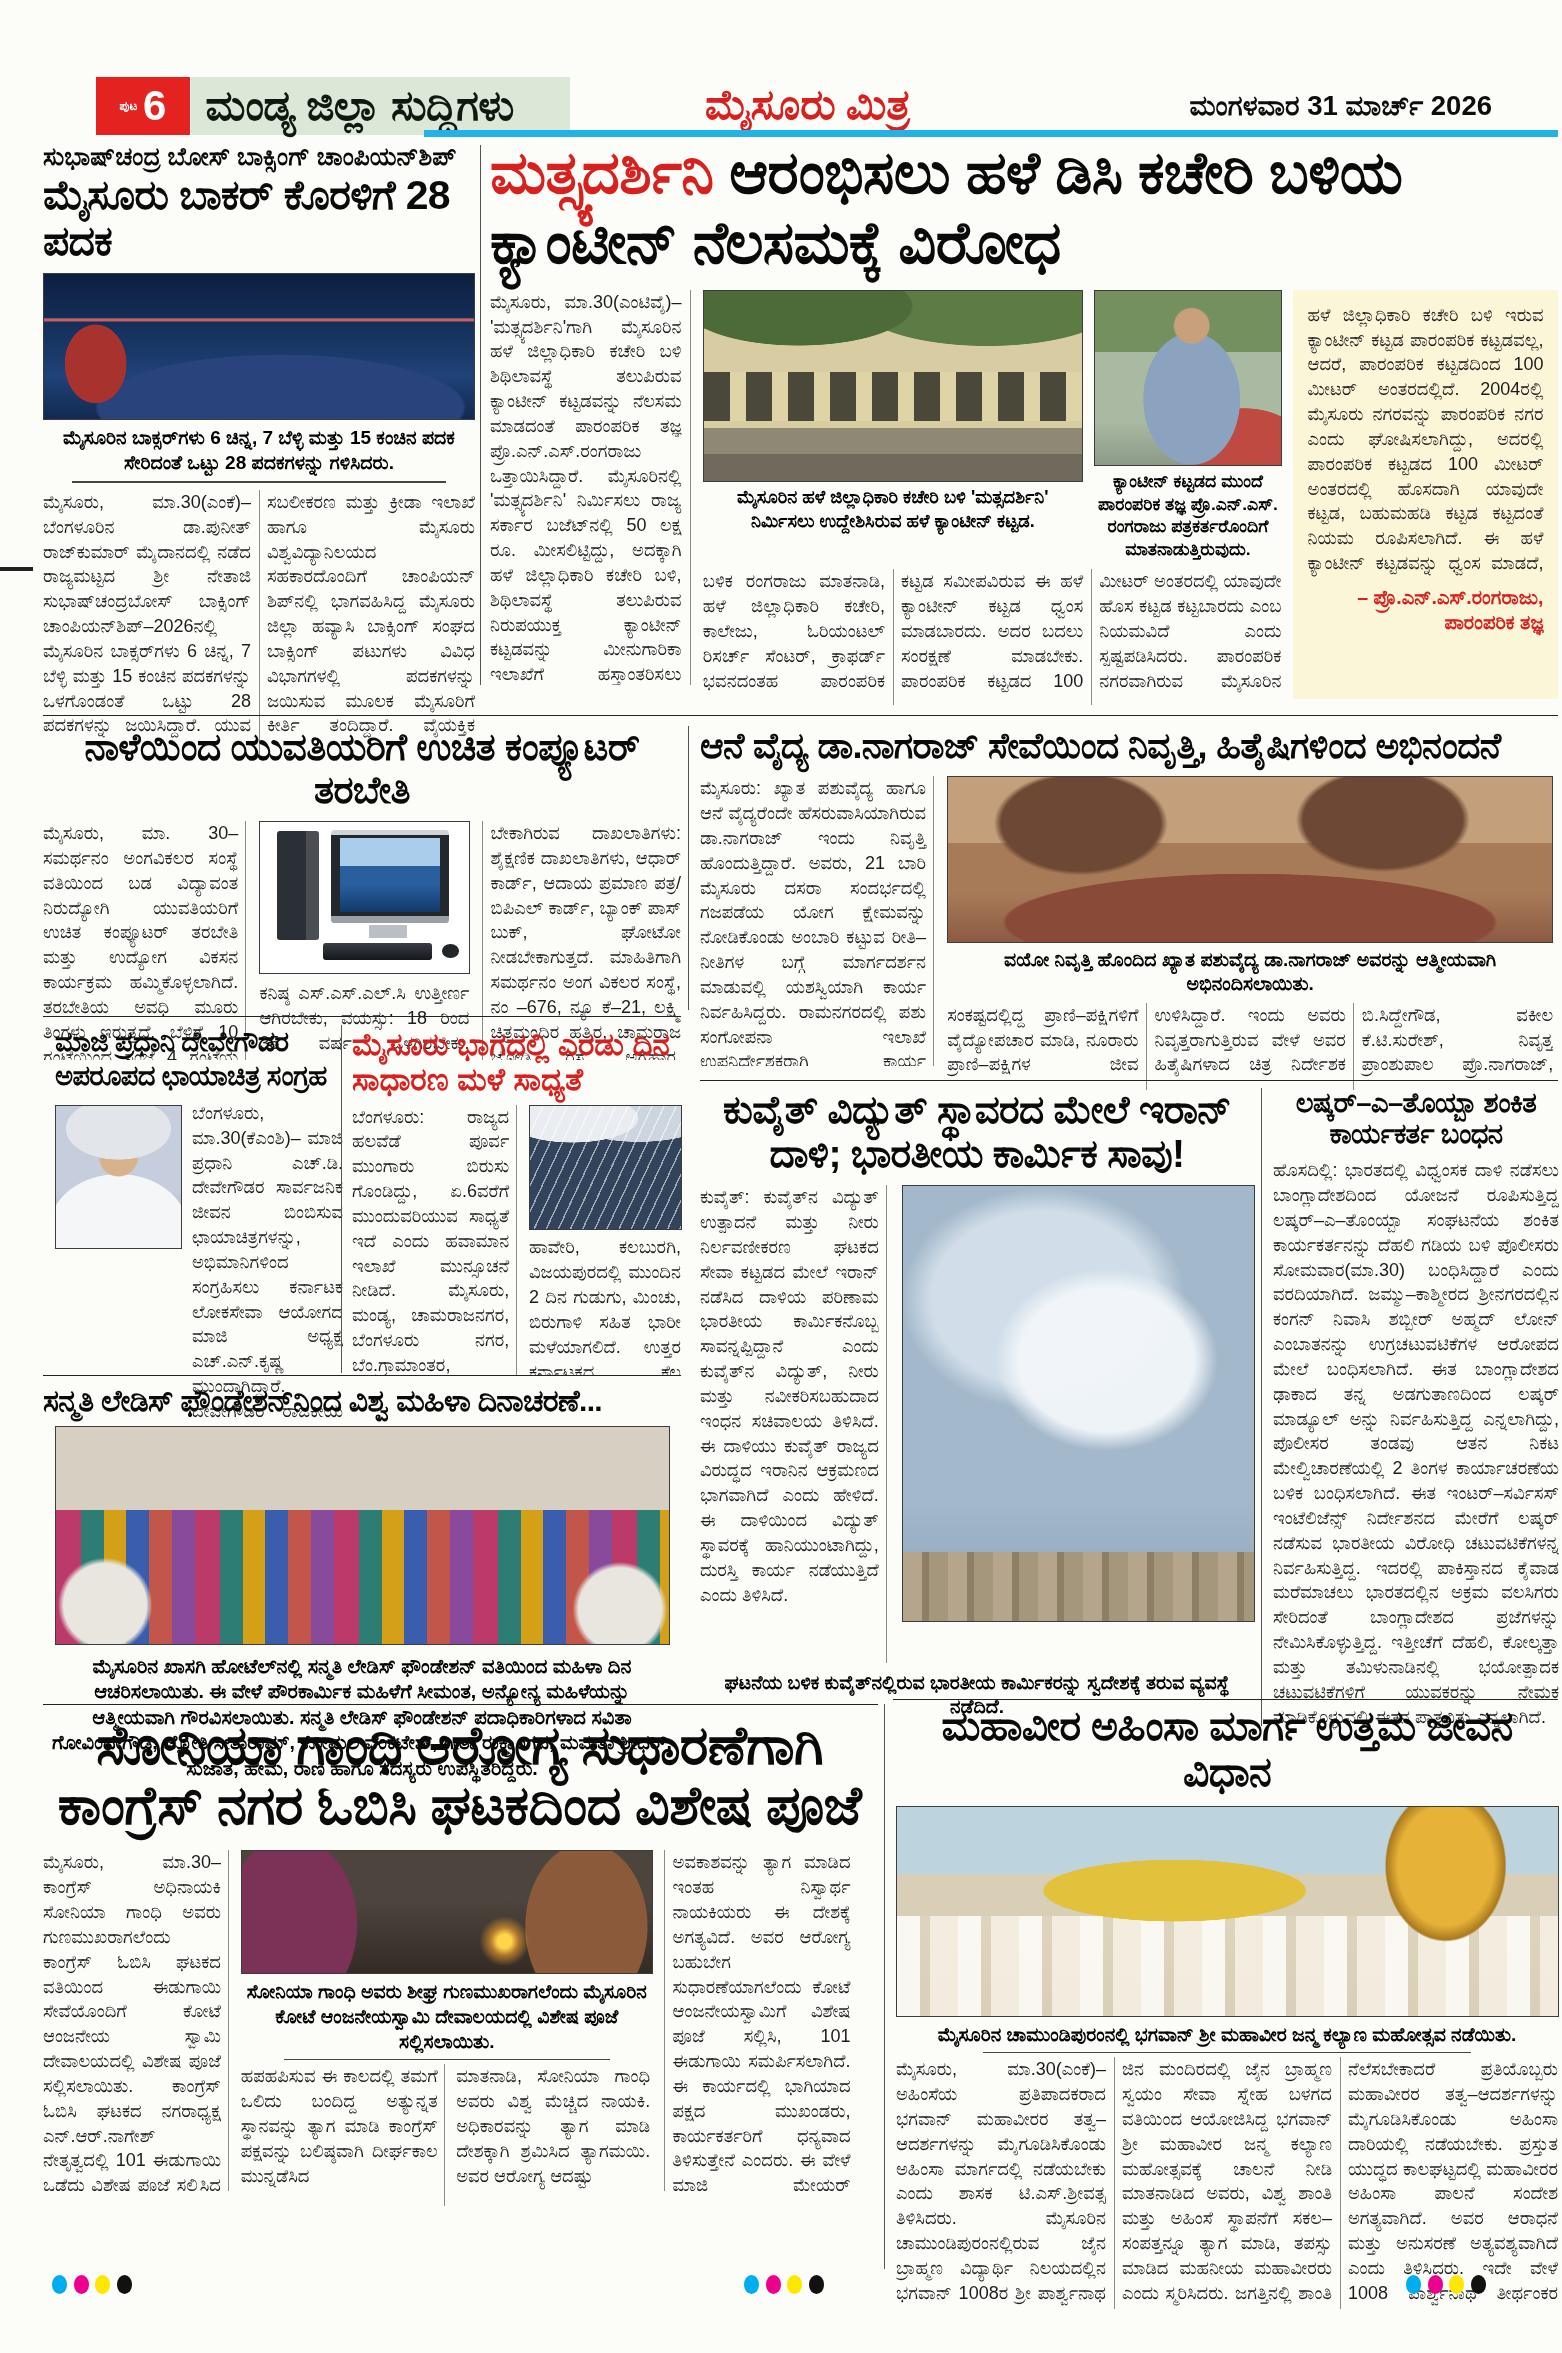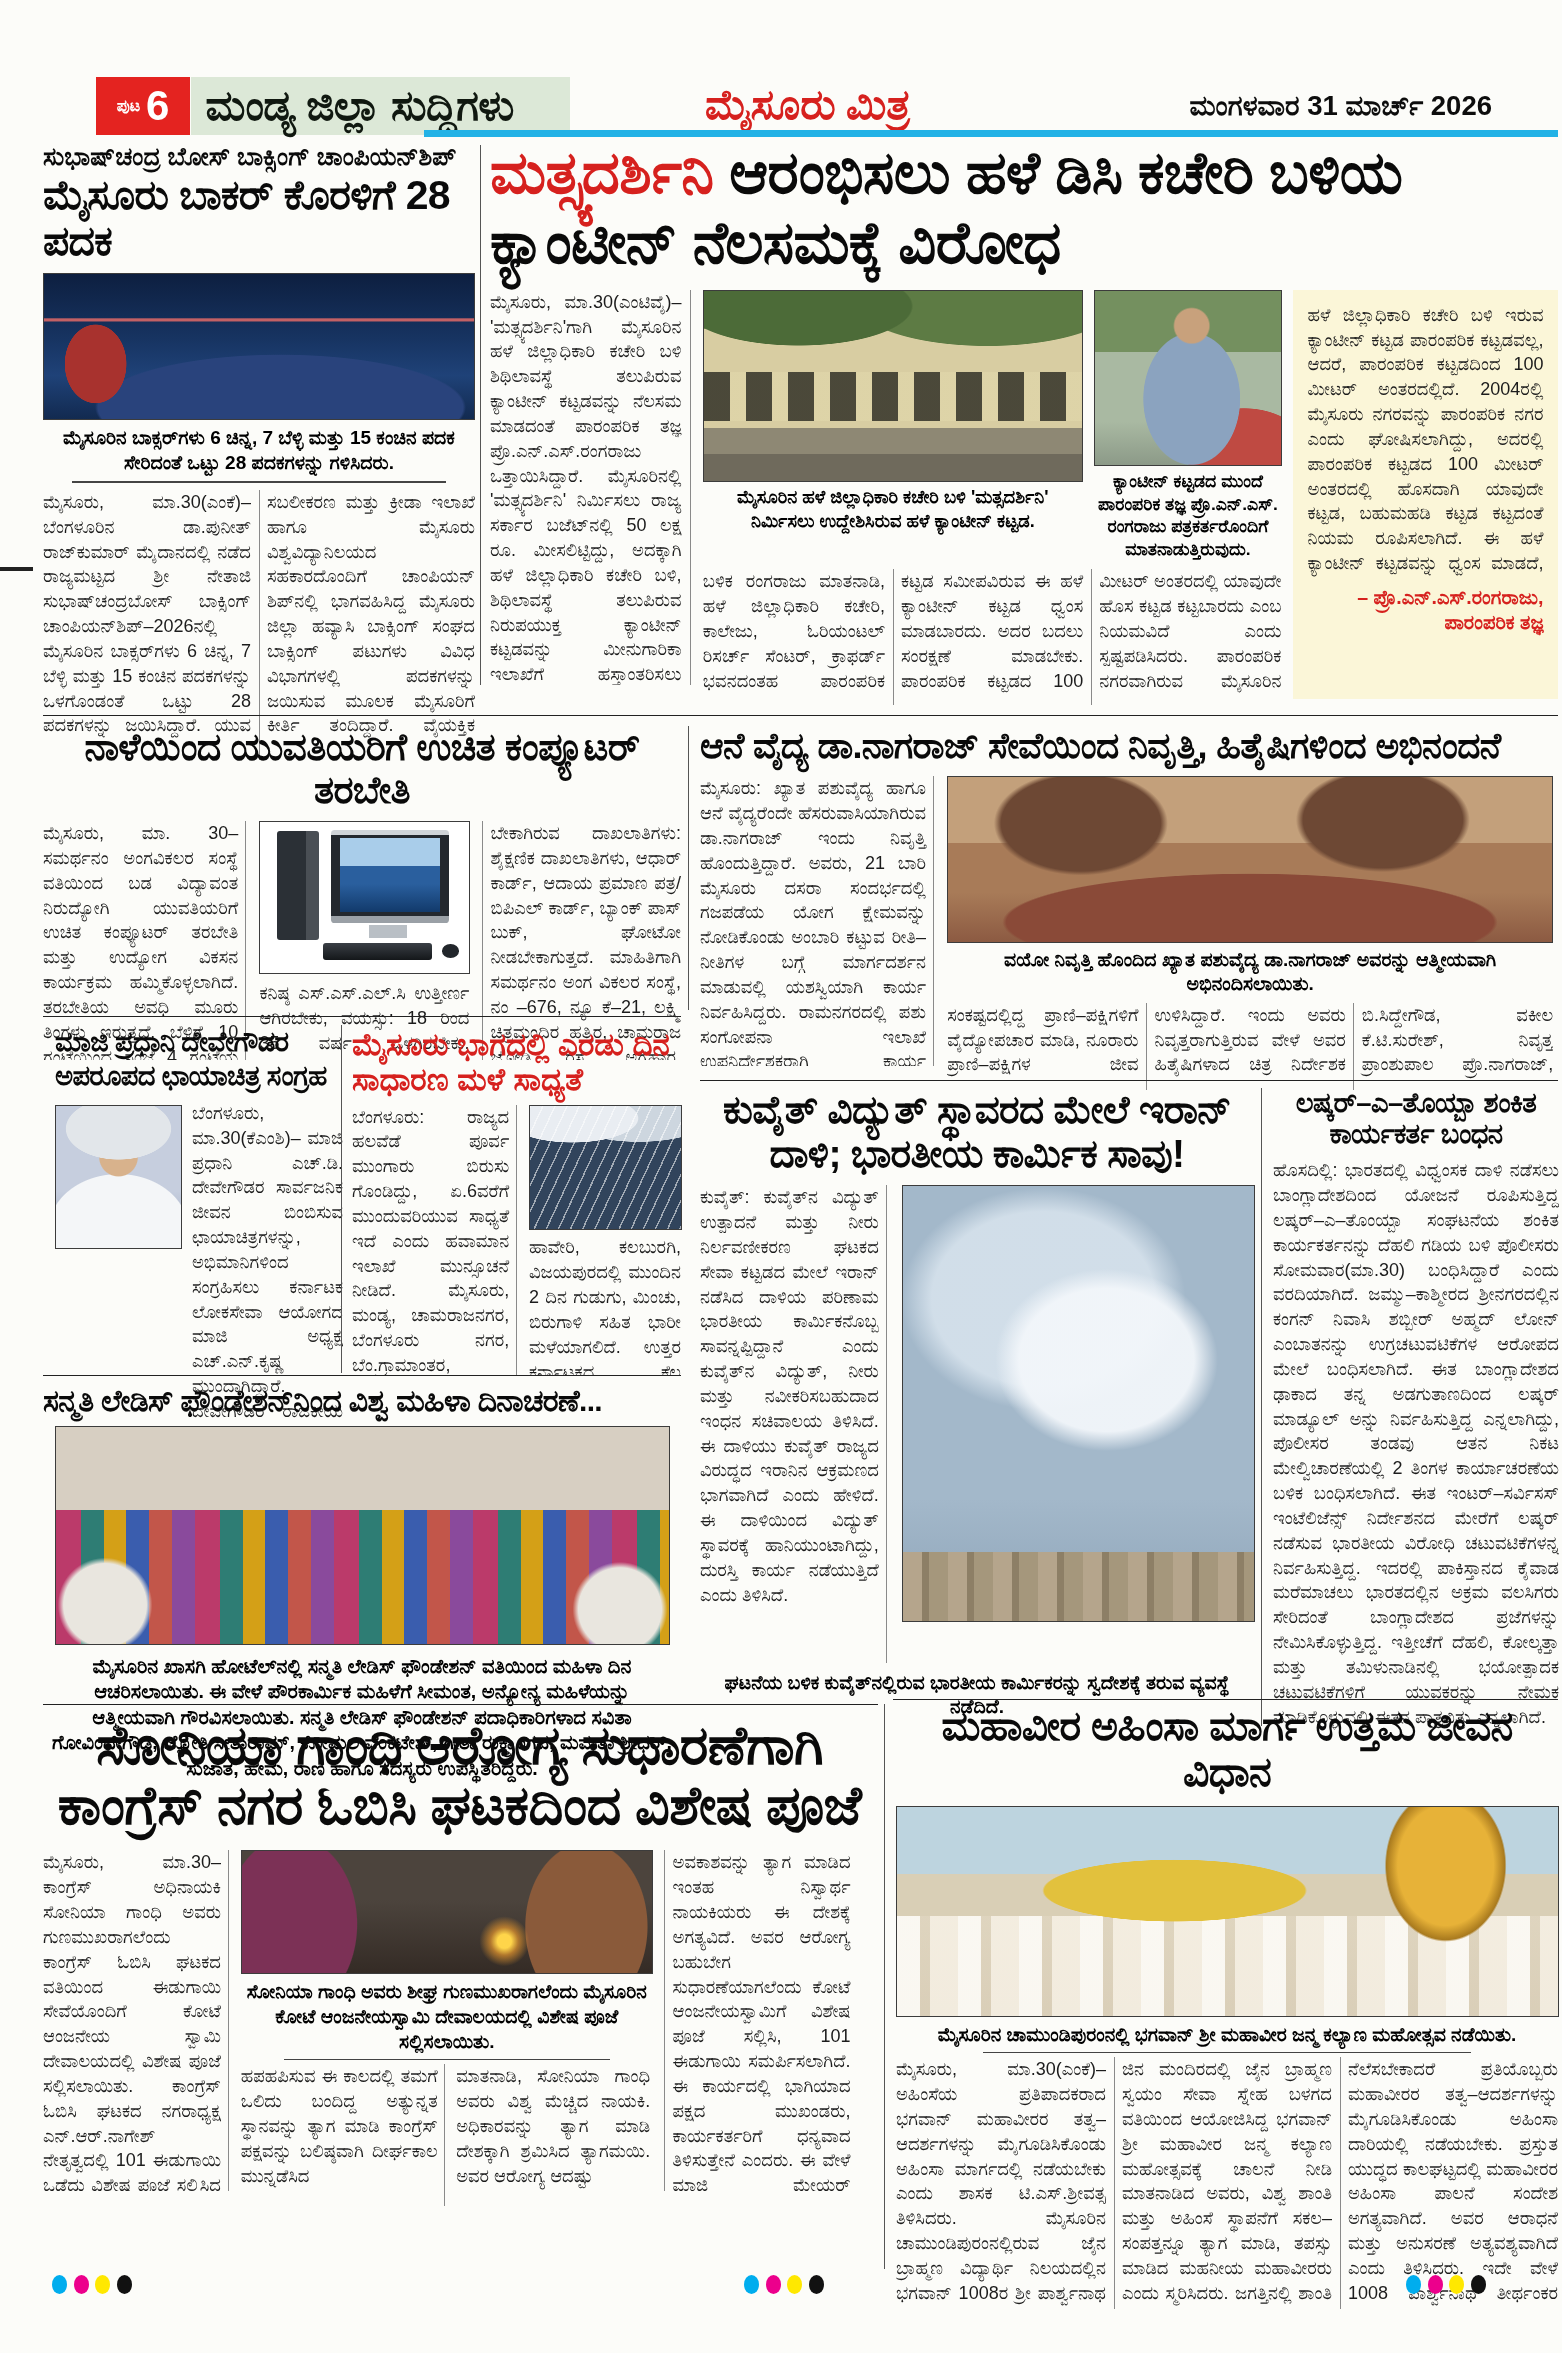--- a/index.html
+++ b/index.html
@@ -10,21 +10,21 @@
   .body-text{font-size:18px;line-height:1.38;text-align:justify;color:#1c1c1c;}
   .cols2{column-count:2;column-gap:16px;column-rule:0.7px solid #8a8a8a;}
   .cols3{column-count:3;column-gap:16px;column-rule:0.7px solid #8a8a8a;}
   .caption{font-weight:bold;text-align:center;font-size:19px;line-height:1.3;color:#000;}
   .photo{position:relative;overflow:hidden;border:0.7px solid #3c3c3c;}
   .hrule{background:#222;height:2.2px;}
   .vrule{background:#555;width:1.4px;}
   .thin{height:1.4px;background:#444;}
   
   .pgbox{background:#e42320;color:#fff;display:flex;align-items:center;justify-content:center;gap:5.8px;}
-  .pgbox .lbl{font-size:16px;font-weight:bold;}
+  .pgbox .lbl{font-size:12px;font-weight:bold;}
   .pgbox .num{font-size:42px;font-weight:bold;line-height:1;}
   .secbox{background:#dcE8d8;background:#dce8d7;display:flex;align-items:center;padding-left:14.5px;
     font-size:42px;font-weight:bold;color:#101810;letter-spacing:-0.7px;}
   .masthead{color:#d6211e;font-size:42px;font-weight:bold;text-align:center;letter-spacing:0px;
     font-family:"Liberation Serif","DejaVu Serif",serif;transform:skewX(-4deg);}
   .dateline-top{font-size:27.5px;font-weight:bold;text-align:right;color:#0d0d0d;}
   .cyan-rule{background:#22b2e6;height:6.5px;}
   
   .ybox{background:#fbf6d8;padding:13px 14.5px;}
   .ybox h3{margin:0 0 8.7px 0;font-size:27.5px;line-height:1.25;text-align:center;color:#101010;}

